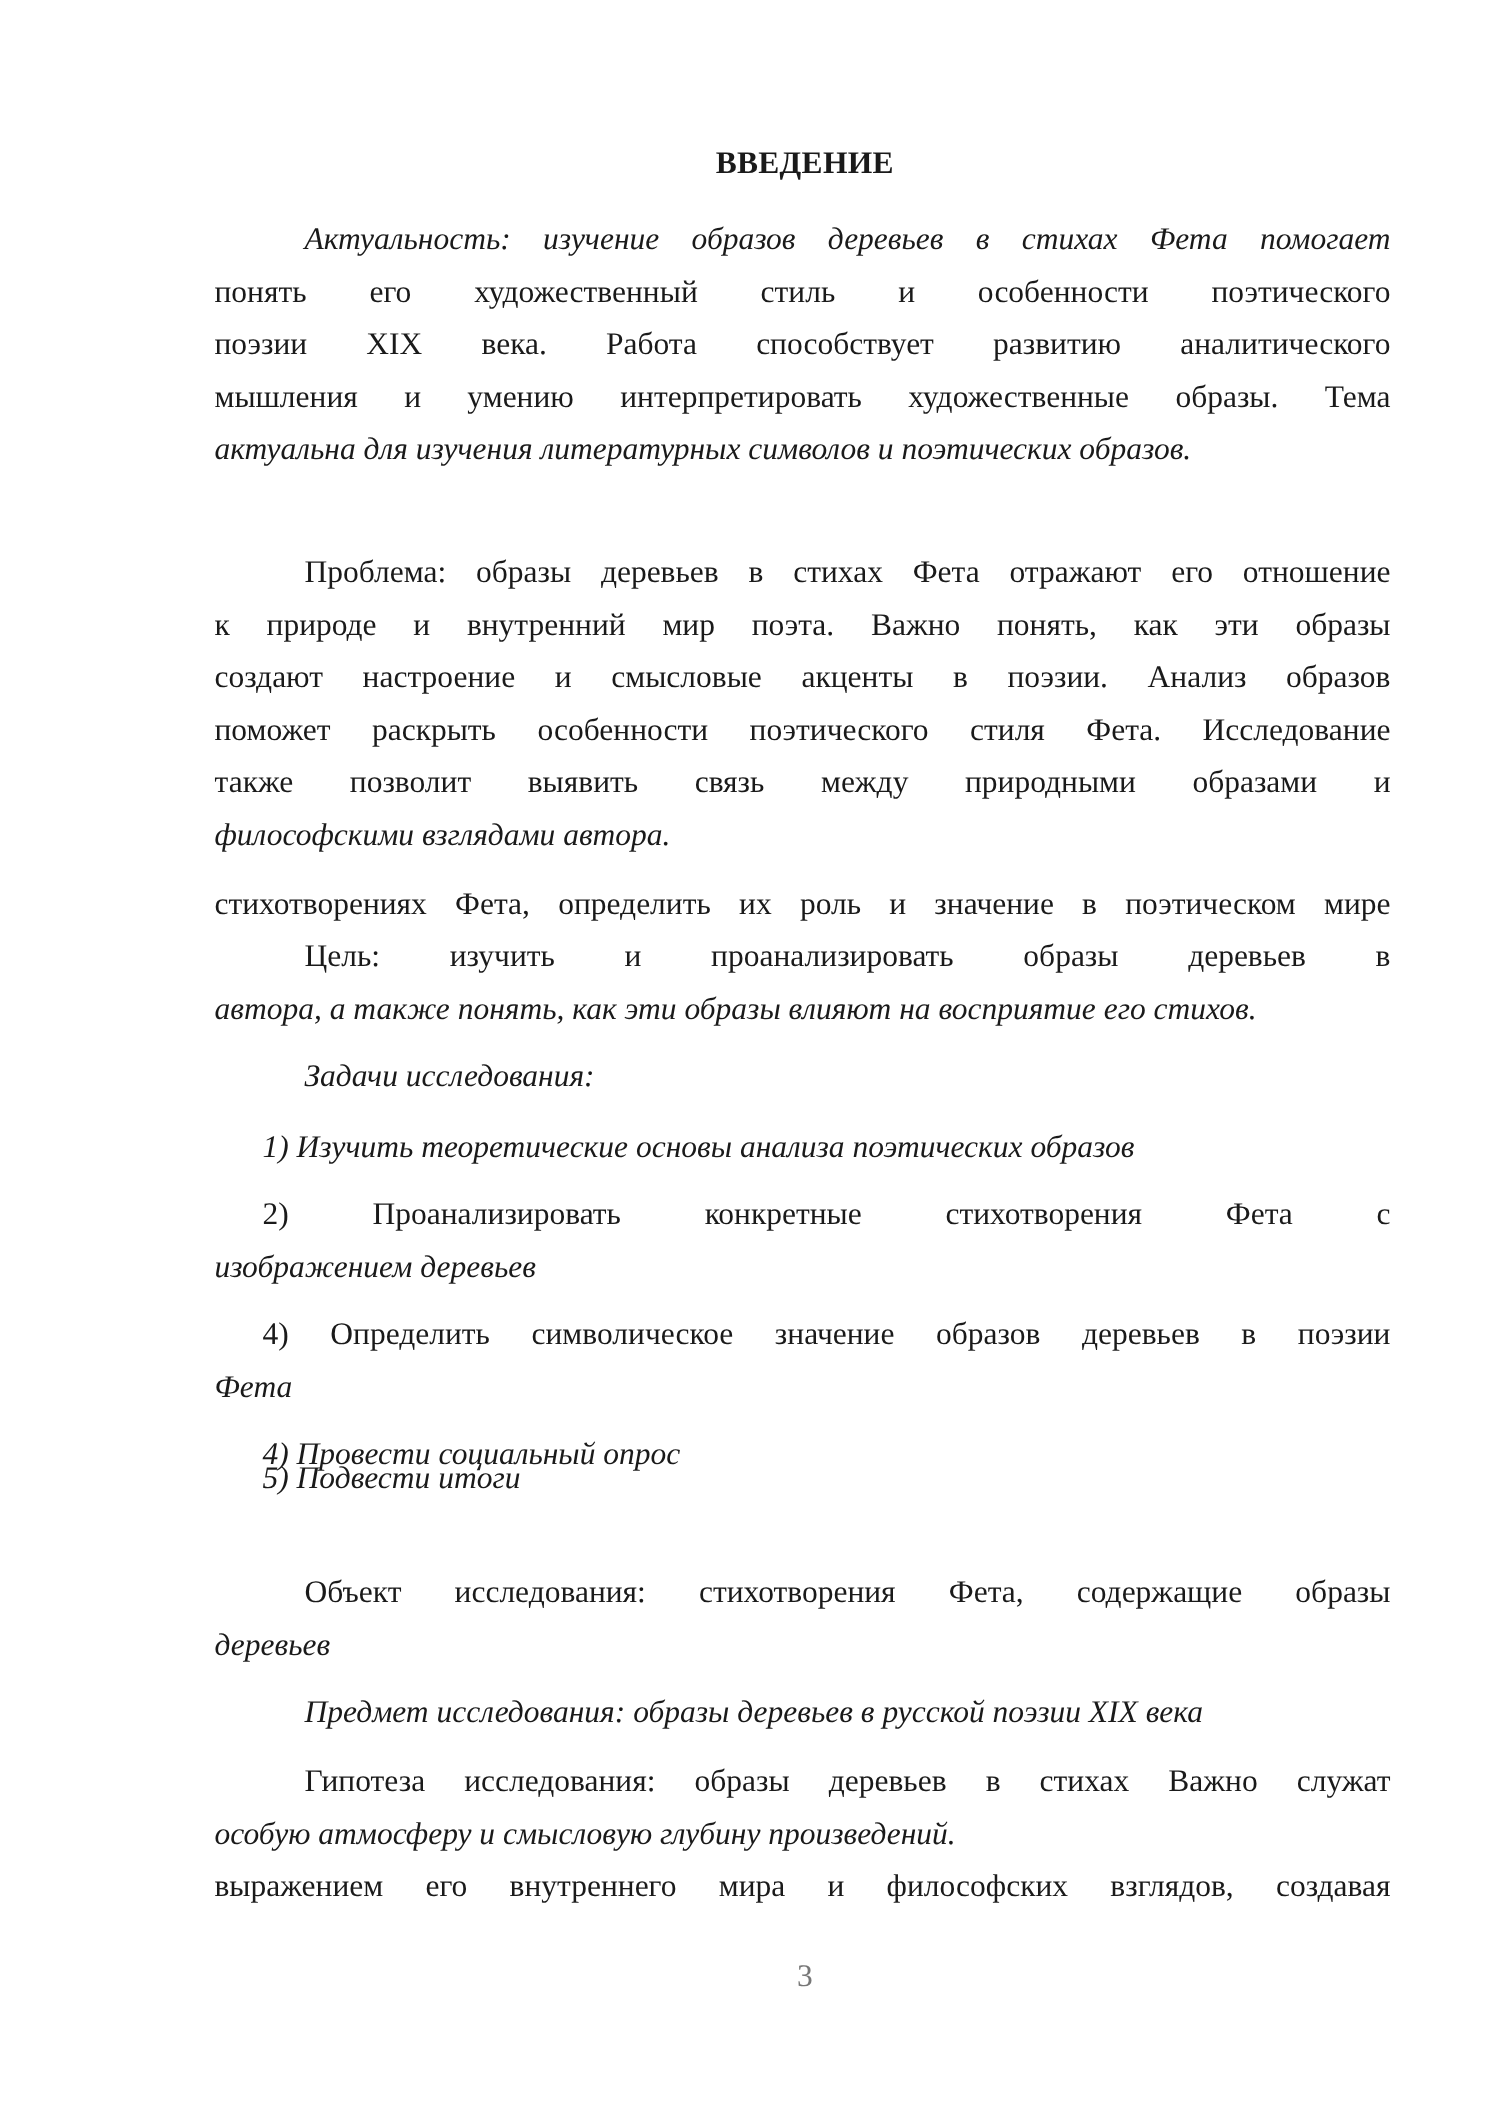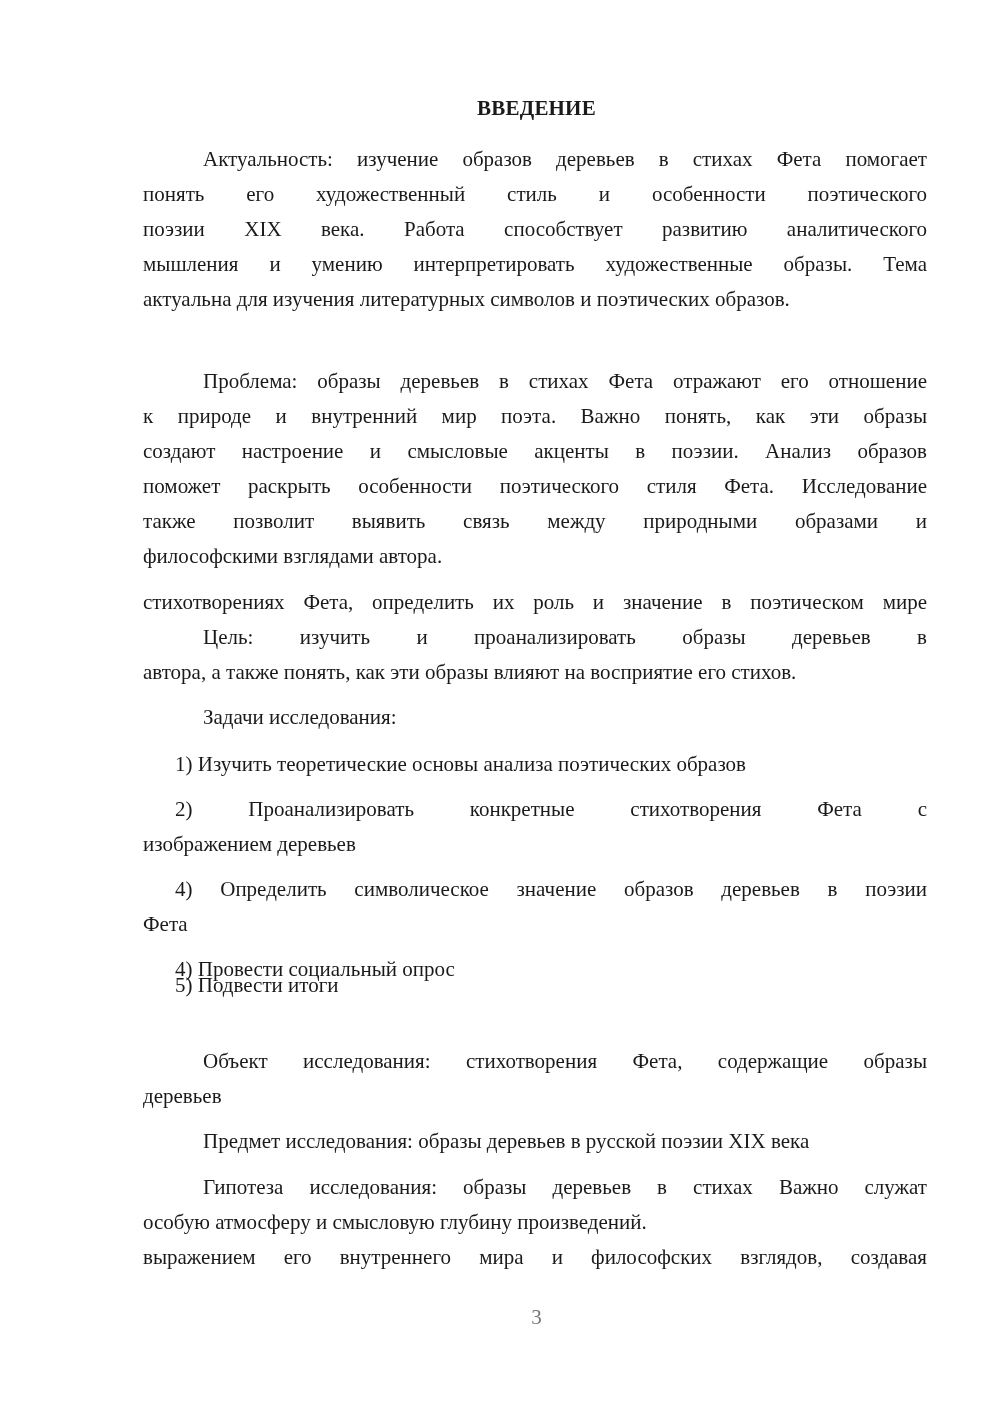--- a/index.html
+++ b/index.html
@@ -6,31 +6,31 @@
   body { width: 1000px; height: 1414px; position: relative; overflow: hidden;
          font-family: "Liberation Serif", "DejaVu Serif", serif; color: #1a1a1a; }
   .page { position: absolute; left: 0; top: 0; width: 1000px; height: 1119px; background: #fff; }
   .title { position: absolute; left: 0; width: 1073px; top: 96px; text-align: center;
            font-weight: bold; font-size: 21px; letter-spacing: 0.2px; }
   .para { position: absolute; left: 143px; width: 784px; font-size: 21px; line-height: 35px;
           text-align: justify; text-align-last: left; }
   .pnum { position: absolute; left: 0; width: 1073px; text-align: center; top: 1305px;
           font-size: 21px; color: #777; }
   .line { display: block; text-align: justify; text-align-last: justify; }
-  .line.last { text-align-last: left; }
+  .line.last { text-align-last: left; font-style: italic; }
 </style>
 </head>
 <body>
 
 <div class="page">
 
   <div class="title">ВВЕДЕНИЕ</div>
 
   <div class="para" style="top:142px;">
-    <span class="line" style="padding-left:60px;">Актуальность: изучение образов деревьев в стихах Фета помогает</span>
+    <span class="line" style="padding-left:60px;font-style:italic;">Актуальность: изучение образов деревьев в стихах Фета помогает</span>
     <span class="line">понять его художественный стиль и особенности поэтического</span>
     <span class="line">поэзии XIX века. Работа способствует развитию аналитического</span>
     <span class="line">мышления и умению интерпретировать художественные образы. Тема</span>
     <span class="line last">актуальна для изучения литературных символов и поэтических образов.</span>
   </div>
 
   <div class="para" style="top:364px;">
     <span class="line" style="padding-left:60px;">Проблема: образы деревьев в стихах Фета отражают его отношение</span>
     <span class="line">к природе и внутренний мир поэта. Важно понять, как эти образы</span>
     <span class="line">создают настроение и смысловые акценты в поэзии. Анализ образов</span>

